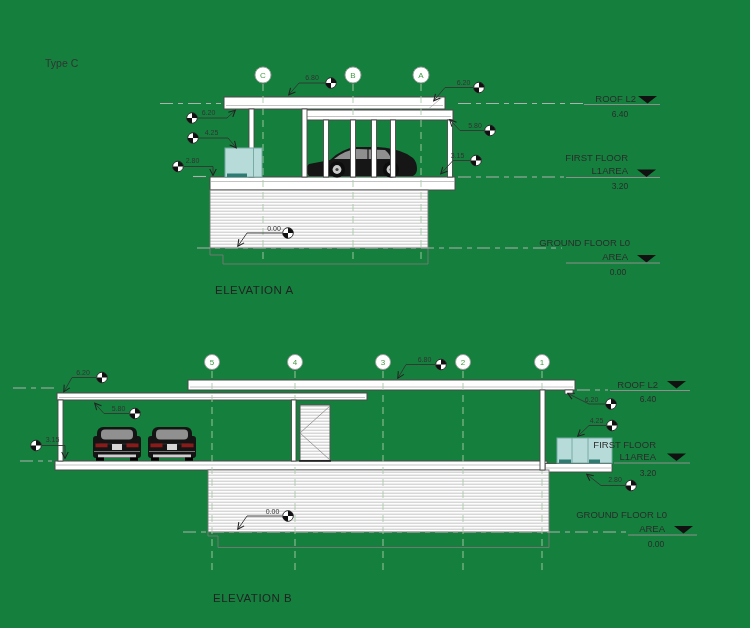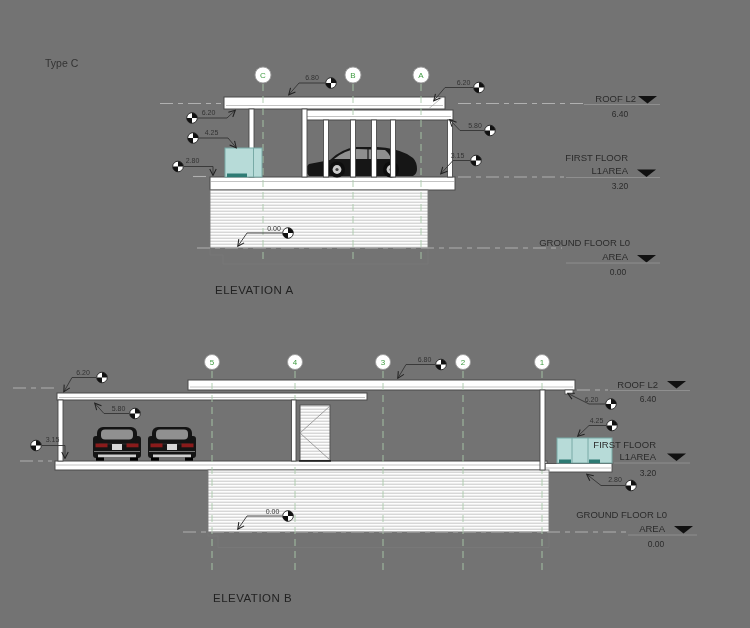--- a/index.html
+++ b/index.html
@@ -1,16 +1,16 @@
 <!DOCTYPE html>
 <html><head>
 <meta charset="utf-8">
 <style>
   html,body{margin:0;padding:0;background:#ffffff;}
-  .canvas{position:relative;width:750px;height:628px;background:#737373;overflow:hidden;}
+  .canvas{position:relative;width:750px;height:628px;background:#15803d;overflow:hidden;}
   svg{display:block;}
   svg text{font-family:"Liberation Sans","DejaVu Sans",sans-serif;}
   .lvl-label{font-size:9.5px;fill:#2b2b2b;}
   .lvl-value{font-size:8.5px;fill:#2b2b2b;}
   .dim-text{font-size:7px;fill:#333333;}
   .grid-label{font-size:8px;fill:#3f9b41;}
   .title-text{font-size:11.5px;fill:#222222;letter-spacing:0.5px;}
   .type-text{font-size:10.5px;fill:#333333;}
   .leader{fill:none;stroke:#333333;stroke-width:0.9;}
   .lvl-dash{stroke:#b0b0b0;stroke-width:1.1;fill:none;stroke-dasharray:13 5 5 5;}

